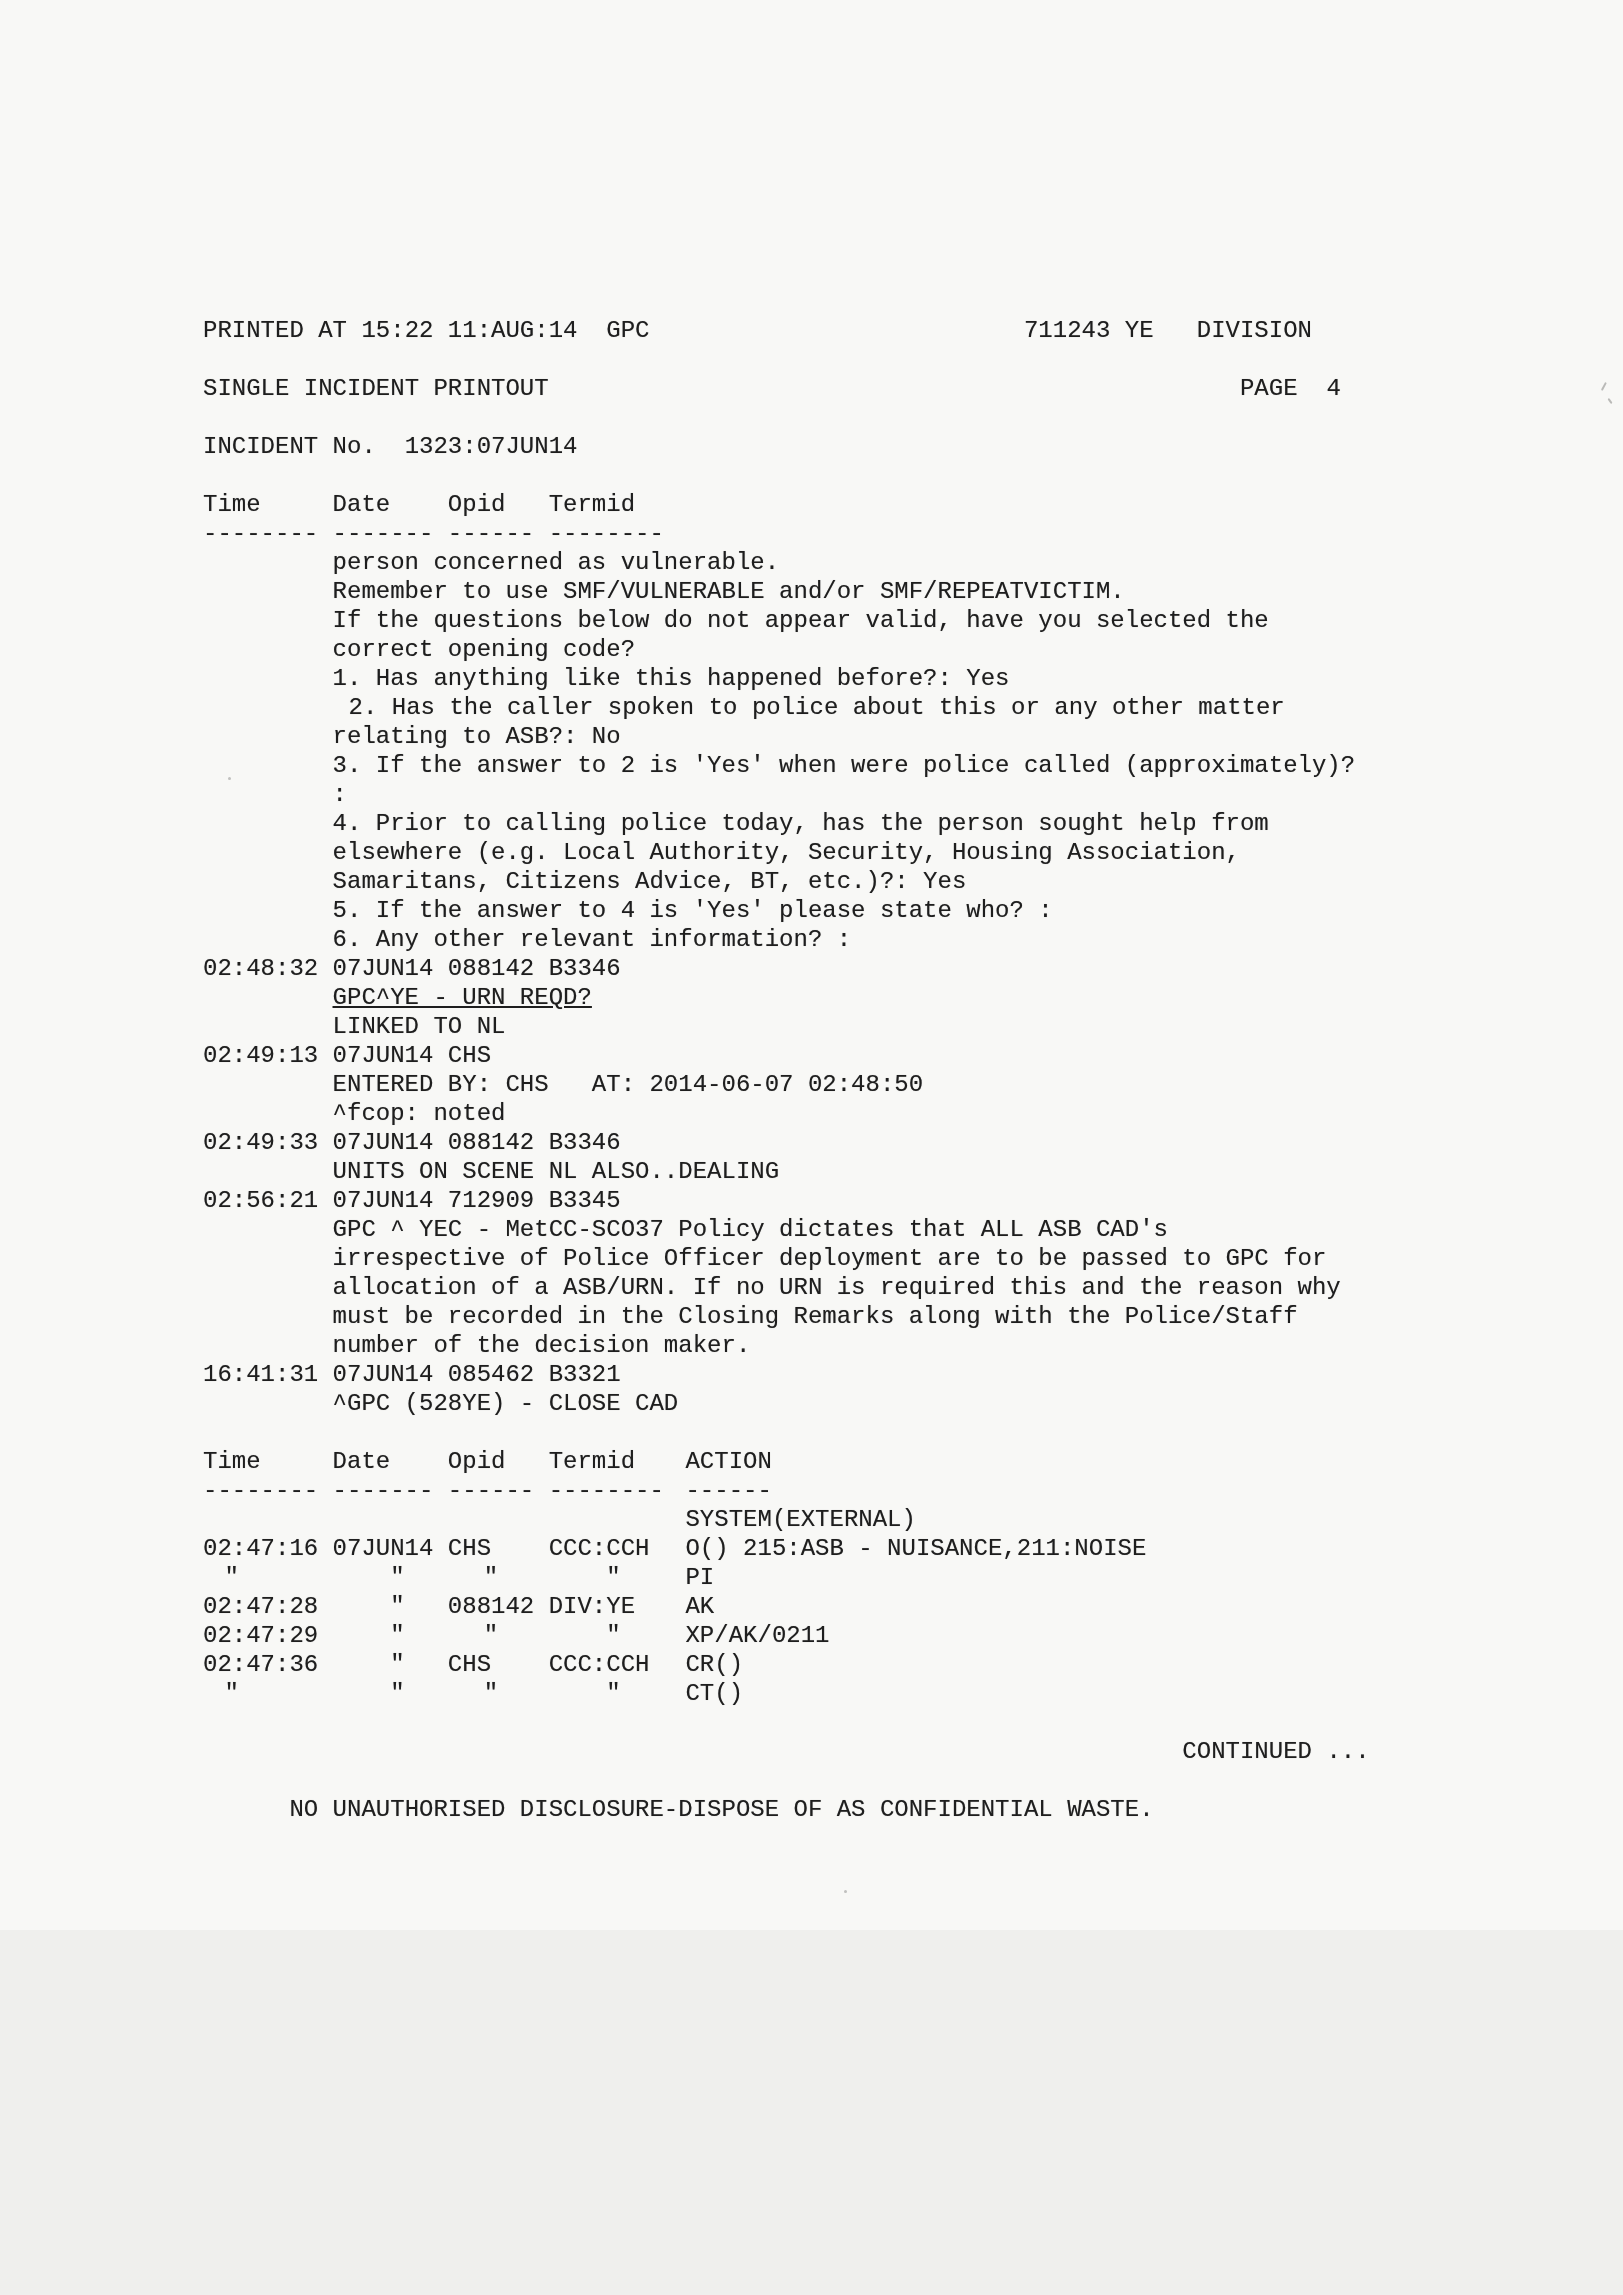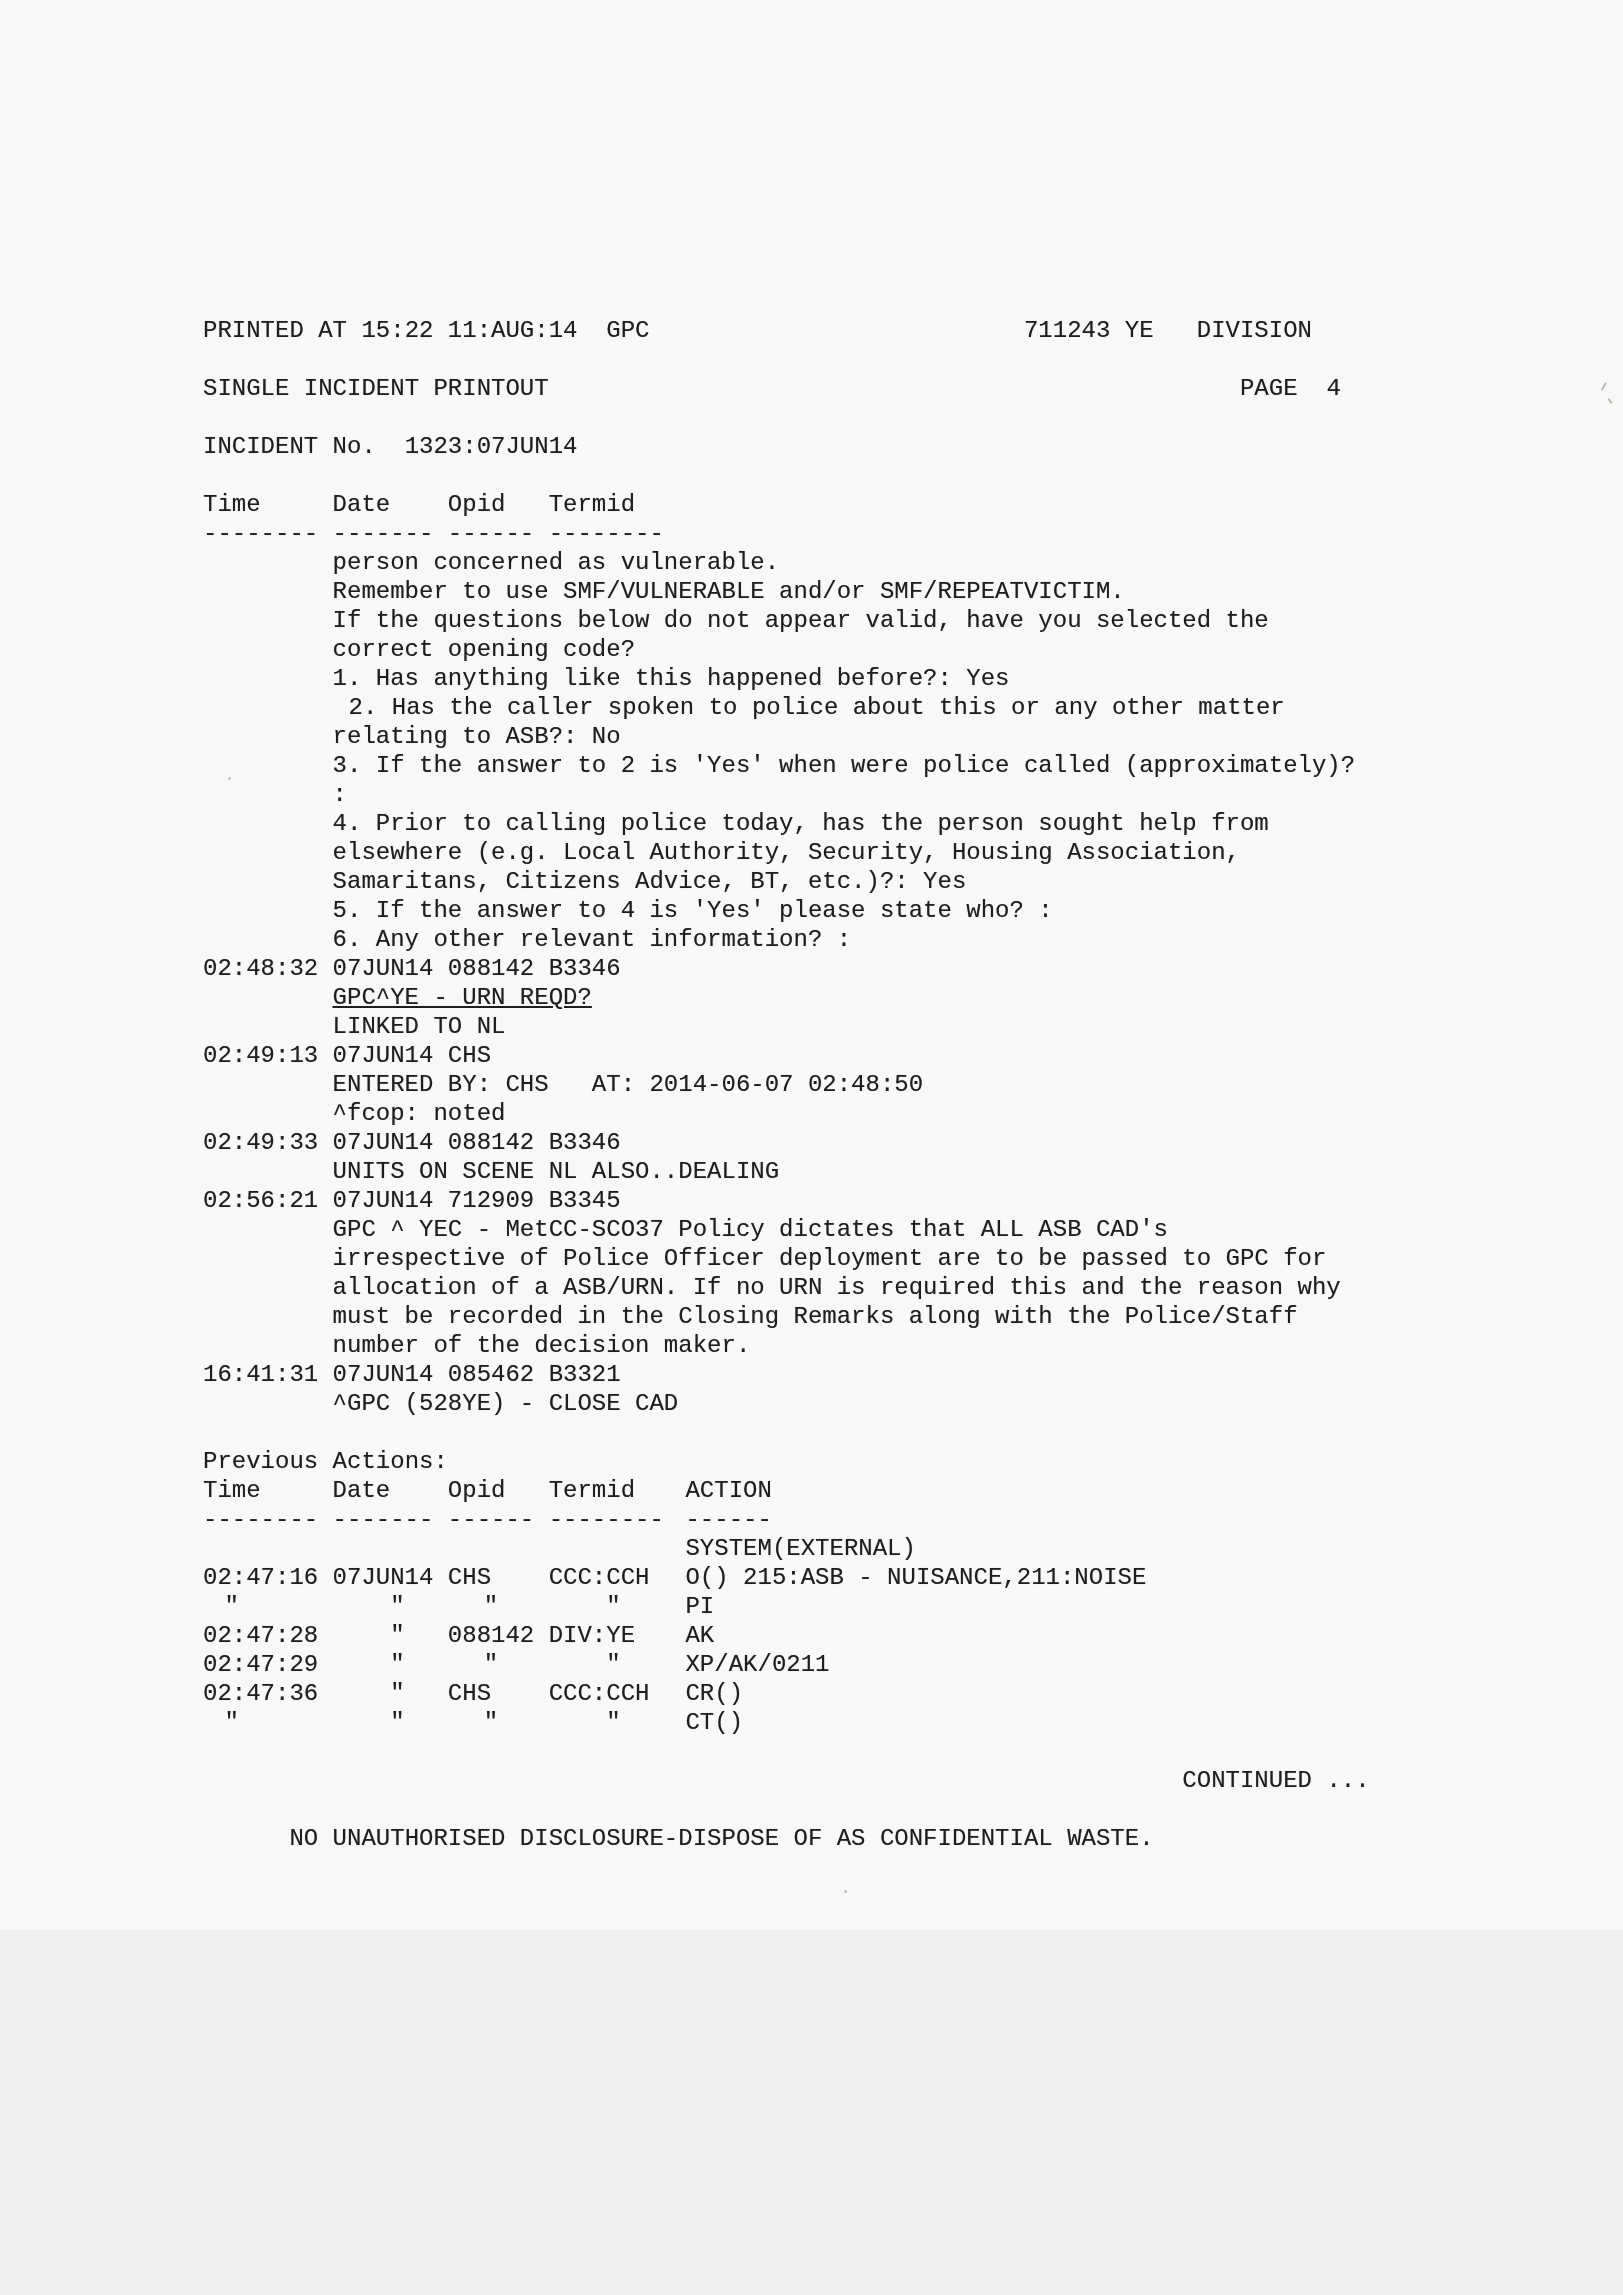--- a/index.html
+++ b/index.html
@@ -91,21 +91,20 @@
         <div class="row"><span class="c" style="left: 9ch;">irrespective of Police Officer deployment are to be passed to GPC for</span></div>
         <div class="row"><span class="c" style="left: 9ch;">allocation of a ASB/URN. If no URN is required this and the reason why</span></div>
         <div class="row"><span class="c" style="left: 9ch;">must be recorded in the Closing Remarks along with the Police/Staff</span></div>
         <div class="row"><span class="c" style="left: 9ch;">number of the decision maker.</span></div>
         <div class="row"><span class="c" style="left: 0ch;">16:41:31</span><span class="c" style="left: 9ch;">07JUN14</span><span class="c" style="left: 17ch;">085462</span><span class="c" style="left: 24ch;">B3321</span></div>
         <div class="row"><span class="c" style="left: 9ch;">^GPC (528YE) - CLOSE CAD</span></div>
       </div>
 
     <div class="row"></div>
 
-    <div class="row"><span class="c x0">Previous Actions:</span></div>
     <div class="row"><span class="c x0">Time</span><span class="c x9">Date</span><span class="c x17">Opid</span><span class="c x24">Termid</span><span class="c x33">ACTION</span></div>
     <div class="row"><span class="c x0">--------</span><span class="c x9">-------</span><span class="c x17">------</span><span class="c x24">--------</span><span class="c x33">------</span></div>
 
     <div id="action-rows">
         <div class="row"><span class="c" style="left: 33.5ch;">SYSTEM(EXTERNAL)</span></div>
         <div class="row"><span class="c" style="left: 0ch;">02:47:16</span><span class="c" style="left: 9ch;">07JUN14</span><span class="c" style="left: 17ch;">CHS</span><span class="c" style="left: 24ch;">CCC:CCH</span><span class="c" style="left: 33.5ch;">O() 215:ASB - NUISANCE,211:NOISE</span></div>
         <div class="row"><span class="c" style="left: 1.5ch;">"</span><span class="c" style="left: 13ch;">"</span><span class="c" style="left: 19.5ch;">"</span><span class="c" style="left: 28ch;">"</span><span class="c" style="left: 33.5ch;">PI</span></div>
         <div class="row"><span class="c" style="left: 0ch;">02:47:28</span><span class="c" style="left: 13ch;">"</span><span class="c" style="left: 17ch;">088142</span><span class="c" style="left: 24ch;">DIV:YE</span><span class="c" style="left: 33.5ch;">AK</span></div>
         <div class="row"><span class="c" style="left: 0ch;">02:47:29</span><span class="c" style="left: 13ch;">"</span><span class="c" style="left: 19.5ch;">"</span><span class="c" style="left: 28ch;">"</span><span class="c" style="left: 33.5ch;">XP/AK/0211</span></div>
         <div class="row"><span class="c" style="left: 0ch;">02:47:36</span><span class="c" style="left: 13ch;">"</span><span class="c" style="left: 17ch;">CHS</span><span class="c" style="left: 24ch;">CCC:CCH</span><span class="c" style="left: 33.5ch; text-align: right;">CR()</span></div>

